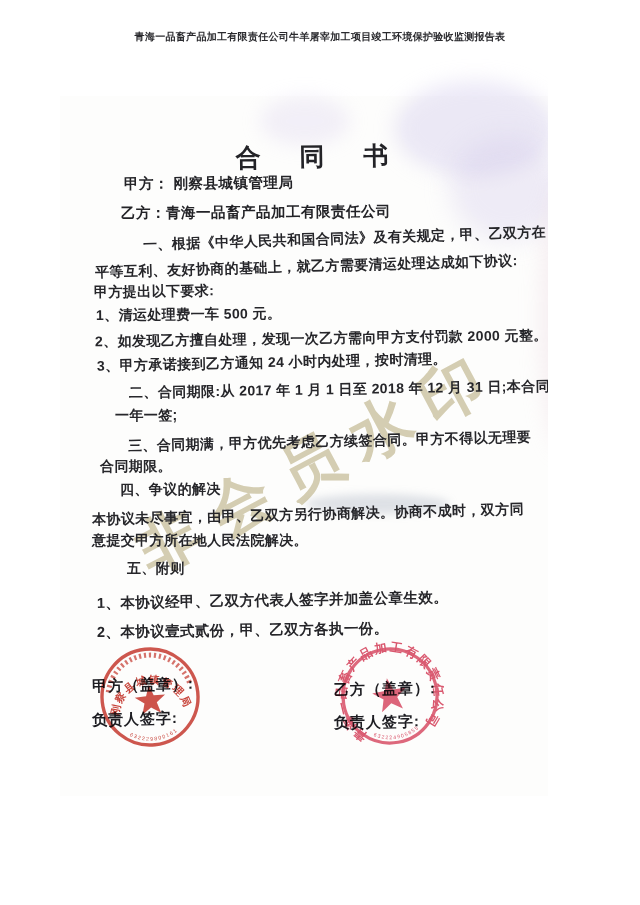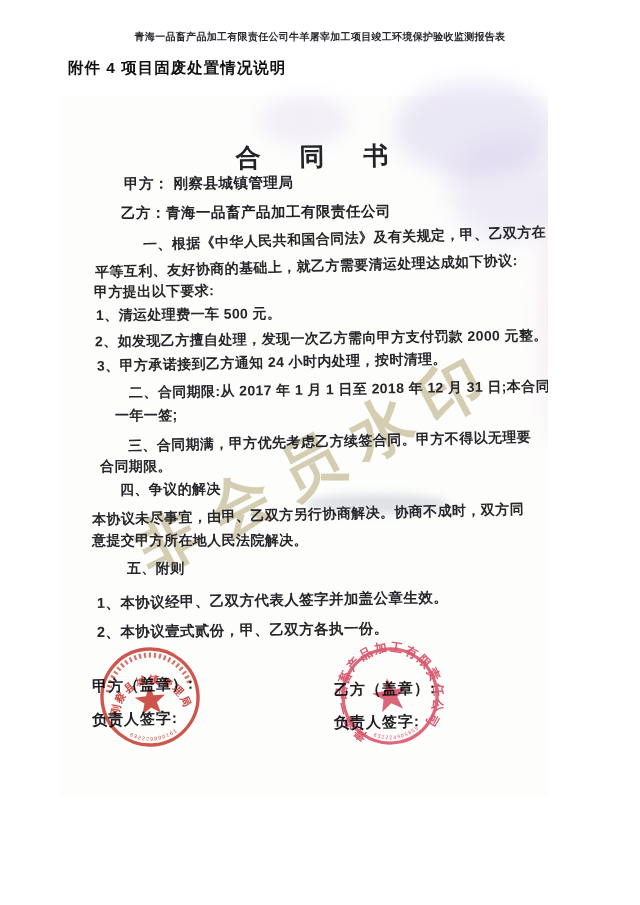--- a/index.html
+++ b/index.html
@@ -37,21 +37,20 @@
     top:845px;left:0;width:640px;text-align:center;font-size:11px;color:#333;
   }
 </style>
 </head>
 <body>
 
 <div id="page">
 
   <div class="abs report-header">青海一品畜产品加工有限责任公司牛羊屠宰加工项目竣工环境保护验收监测报告表</div>
 
-  <div class="abs attachment-title">附件 4  项目固废处置情况说明</div>
 
   <div class="scan">
 
     <div class="blob" style="left:335px;top:-15px;width:160px;height:95px;background:rgba(206,196,233,0.38);filter:blur(10px);"></div>
     <div class="blob" style="left:390px;top:40px;width:115px;height:105px;background:rgba(206,196,233,0.30);filter:blur(12px);"></div>
     <div class="blob" style="left:200px;top:0px;width:90px;height:50px;background:rgba(210,200,235,0.25);filter:blur(9px);"></div>
     <div class="blob" style="left:480px;top:85px;width:45px;height:270px;background:rgba(232,206,218,0.30);filter:blur(10px);"></div>
     <div class="blob" style="left:245px;top:398px;width:145px;height:20px;background:rgba(130,145,168,0.25);filter:blur(4px);"></div>
   </div>
 

